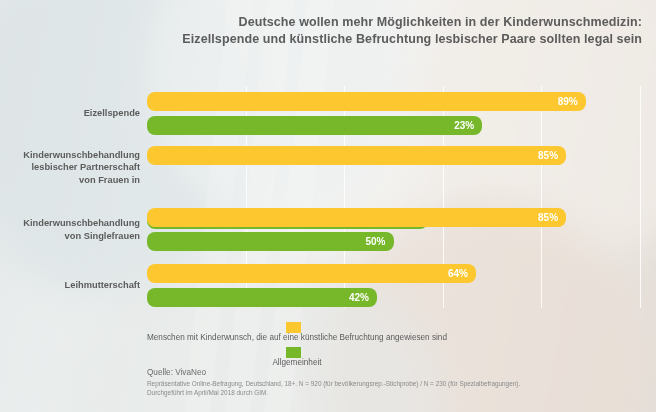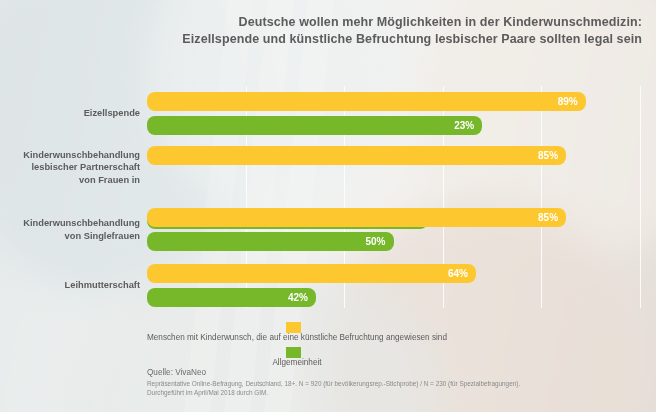--- a/index.html
+++ b/index.html
@@ -256,21 +256,21 @@
               <span class="bar-value">50%</span>
             </div>
           </div>
           <div class="group" style="top: 178px; height: 46px;">
             <div class="cat-label" style="top: 15.25px;">
               <div>Leihmutterschaft</div>
             </div>
             <div class="bar y" style="top: 0px; width: 329px;">
               <span class="bar-value">64%</span>
             </div>
-            <div class="bar g" style="top: 24px; width: 169px;">
+            <div class="bar g" style="top: 24px; width: 230px;">
               <span class="bar-value">42%</span>
             </div>
           </div>
         </div>
     </div>
 
     <div class="legend">
       <div class="legend-row">
         <span class="swatch y"></span>
         <span class="legend-label">Menschen mit Kinderwunsch, die auf eine künstliche Befruchtung angewiesen sind</span>

